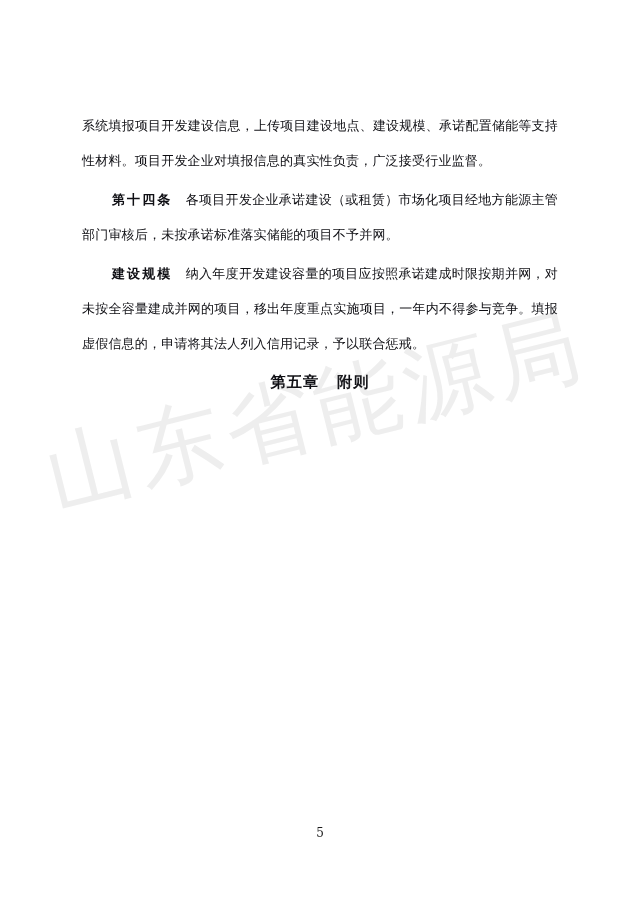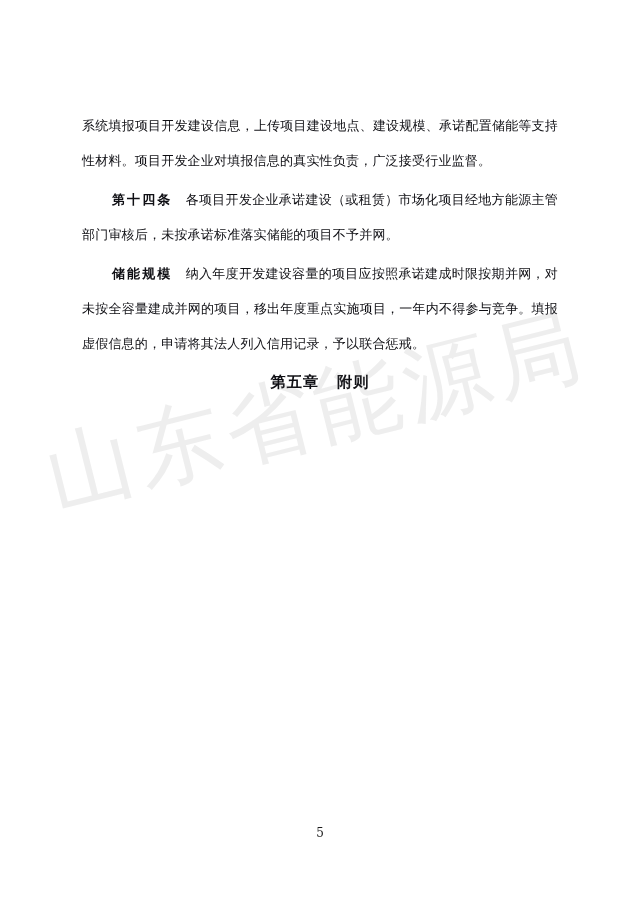--- a/index.html
+++ b/index.html
@@ -98,21 +98,21 @@
       <span>系统填报项目开发建设信息，上传项目建设地点、建设规模、承诺配置储能等支持性材料。项目开发企业对填报信息的真实性负责，广泛接受行业监督。</span>
     </p>
 
 
 
     <p class="para indent">
       <span class="art-no">第十四条</span><span>　各项目开发企业承诺建设（或租赁）市场化项目经地方能源主管部门审核后，未按承诺标准落实储能的项目不予并网。</span>
     </p>
 
     <p class="para indent">
-      <span class="art-no">储能规模</span><span>　纳入年度开发建设容量的项目应按照承诺建成时限按期并网，对未按全容量建成并网的项目，移出年度重点实施项目，一年内不得参与竞争。填报虚假信息的，申请将其法人列入信用记录，予以联合惩戒。</span>
+      <span class="art-no">建设规模</span><span>　纳入年度开发建设容量的项目应按照承诺建成时限按期并网，对未按全容量建成并网的项目，移出年度重点实施项目，一年内不得参与竞争。填报虚假信息的，申请将其法人列入信用记录，予以联合惩戒。</span>
     </p>
 
     <p class="chapter">
       <span>第五章</span><span class="gap"></span><span>附则</span>
     </p>
 
 
   </div>
 
   <div class="page-number">5</div>

